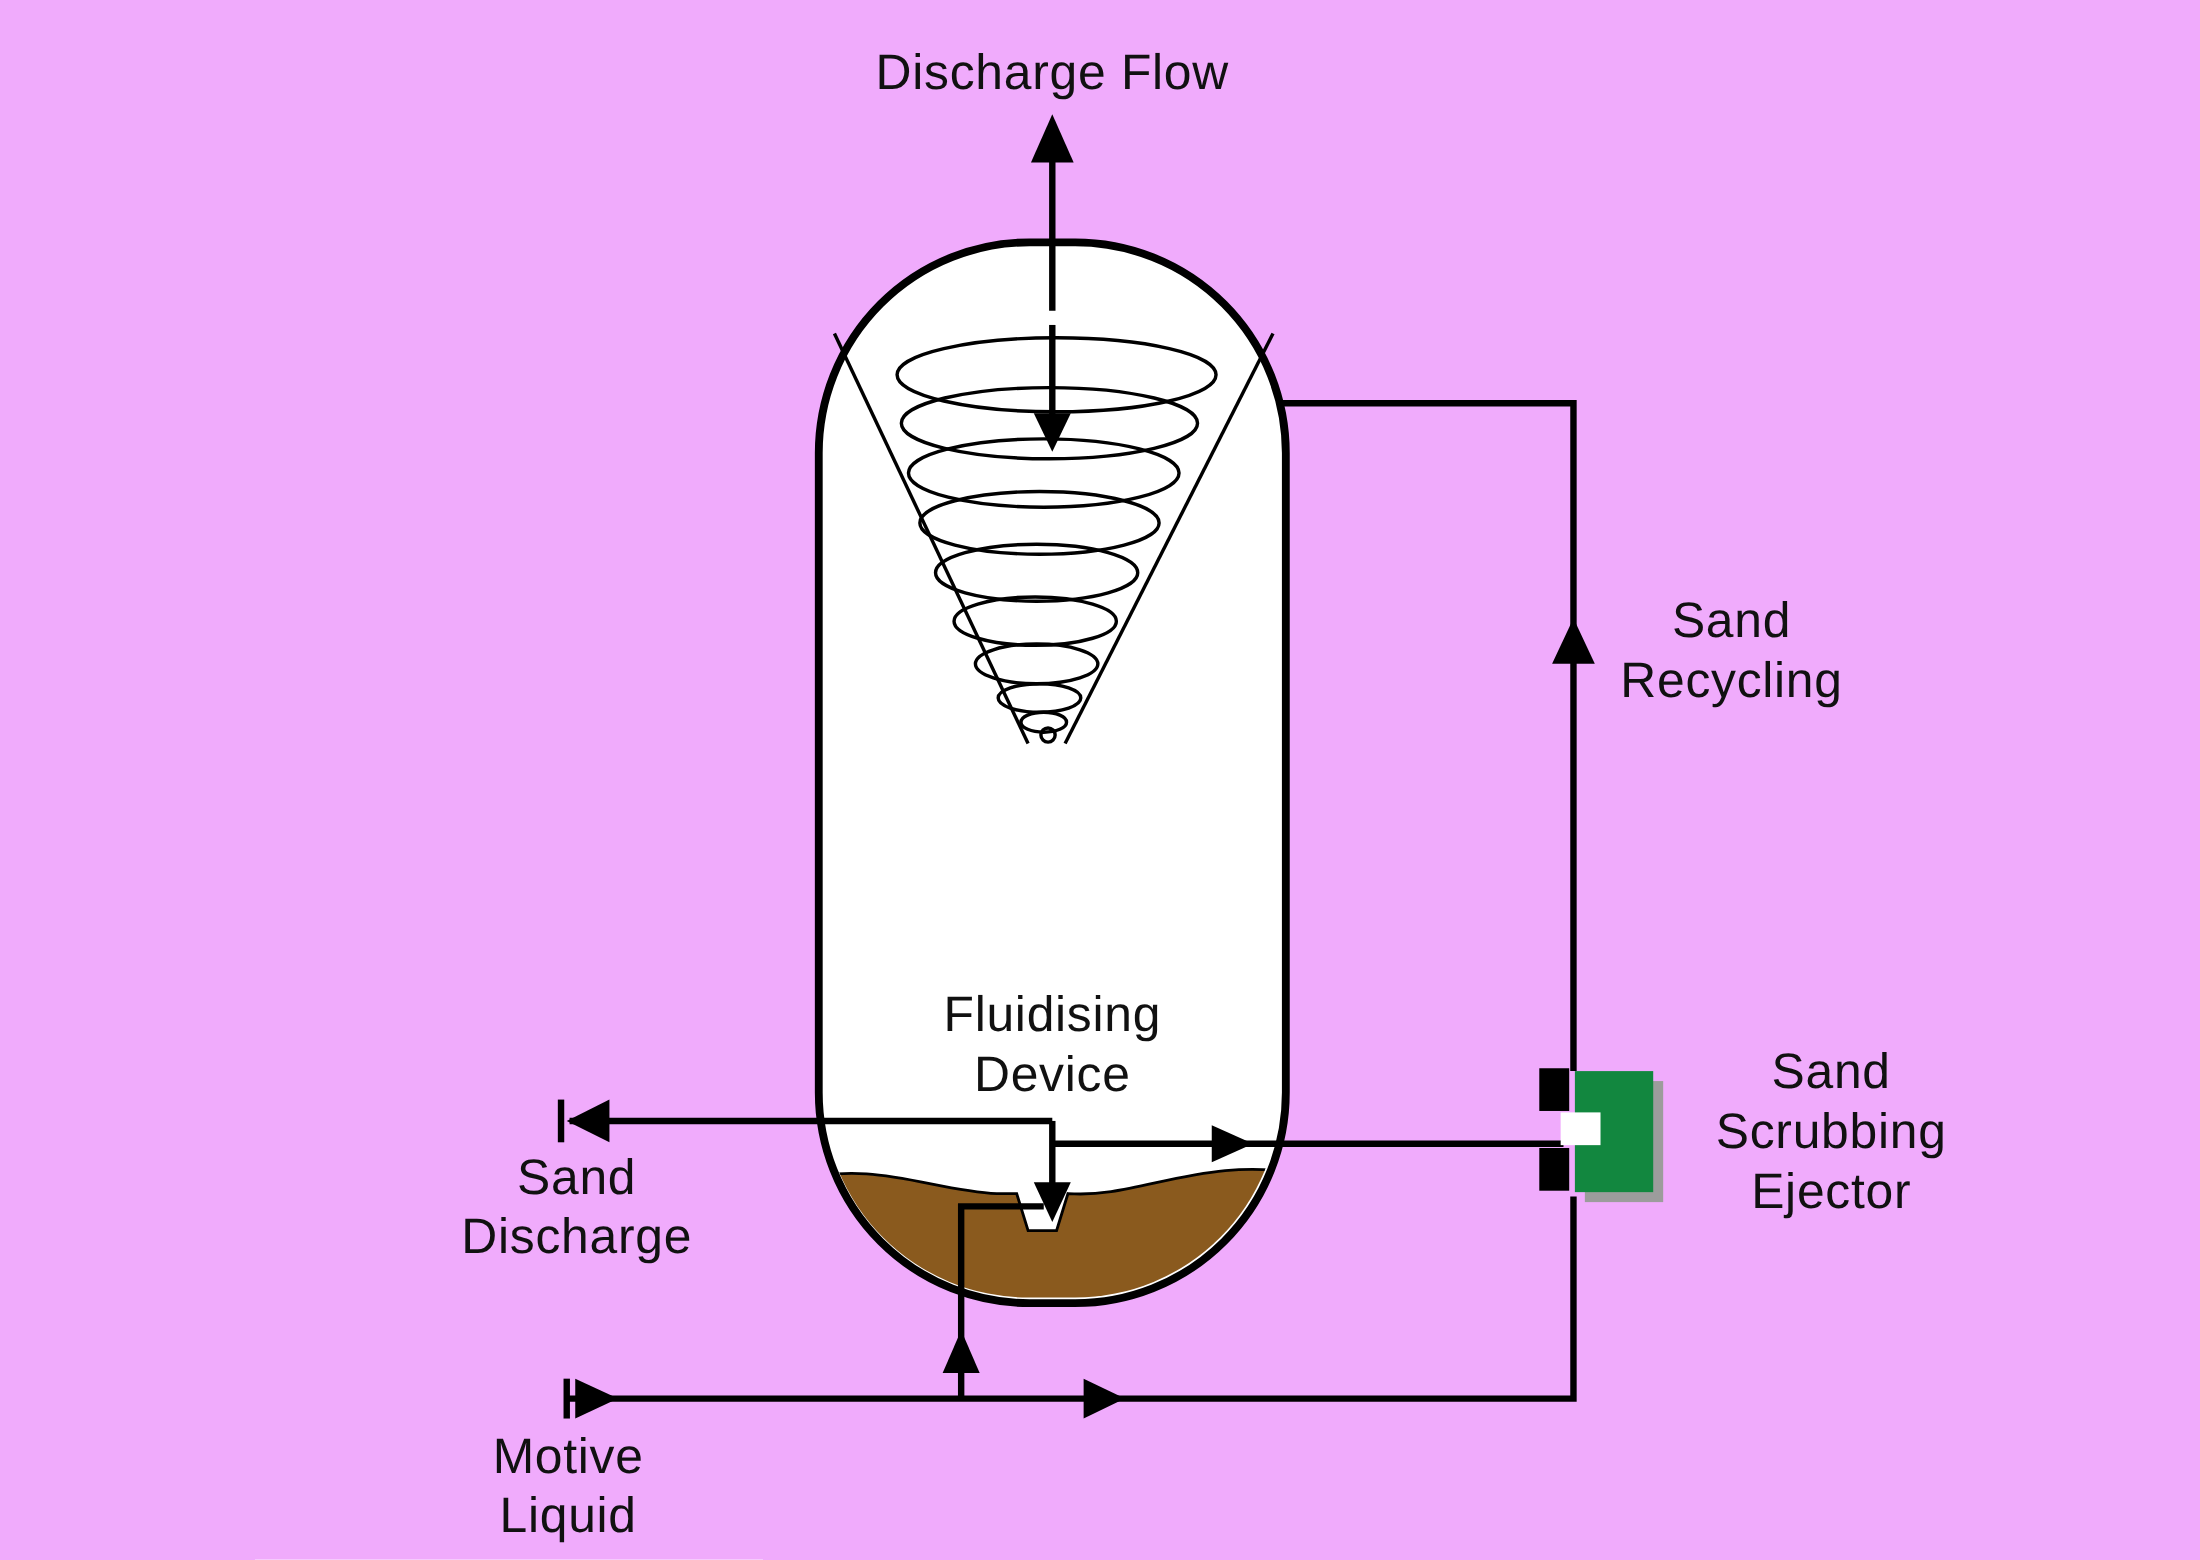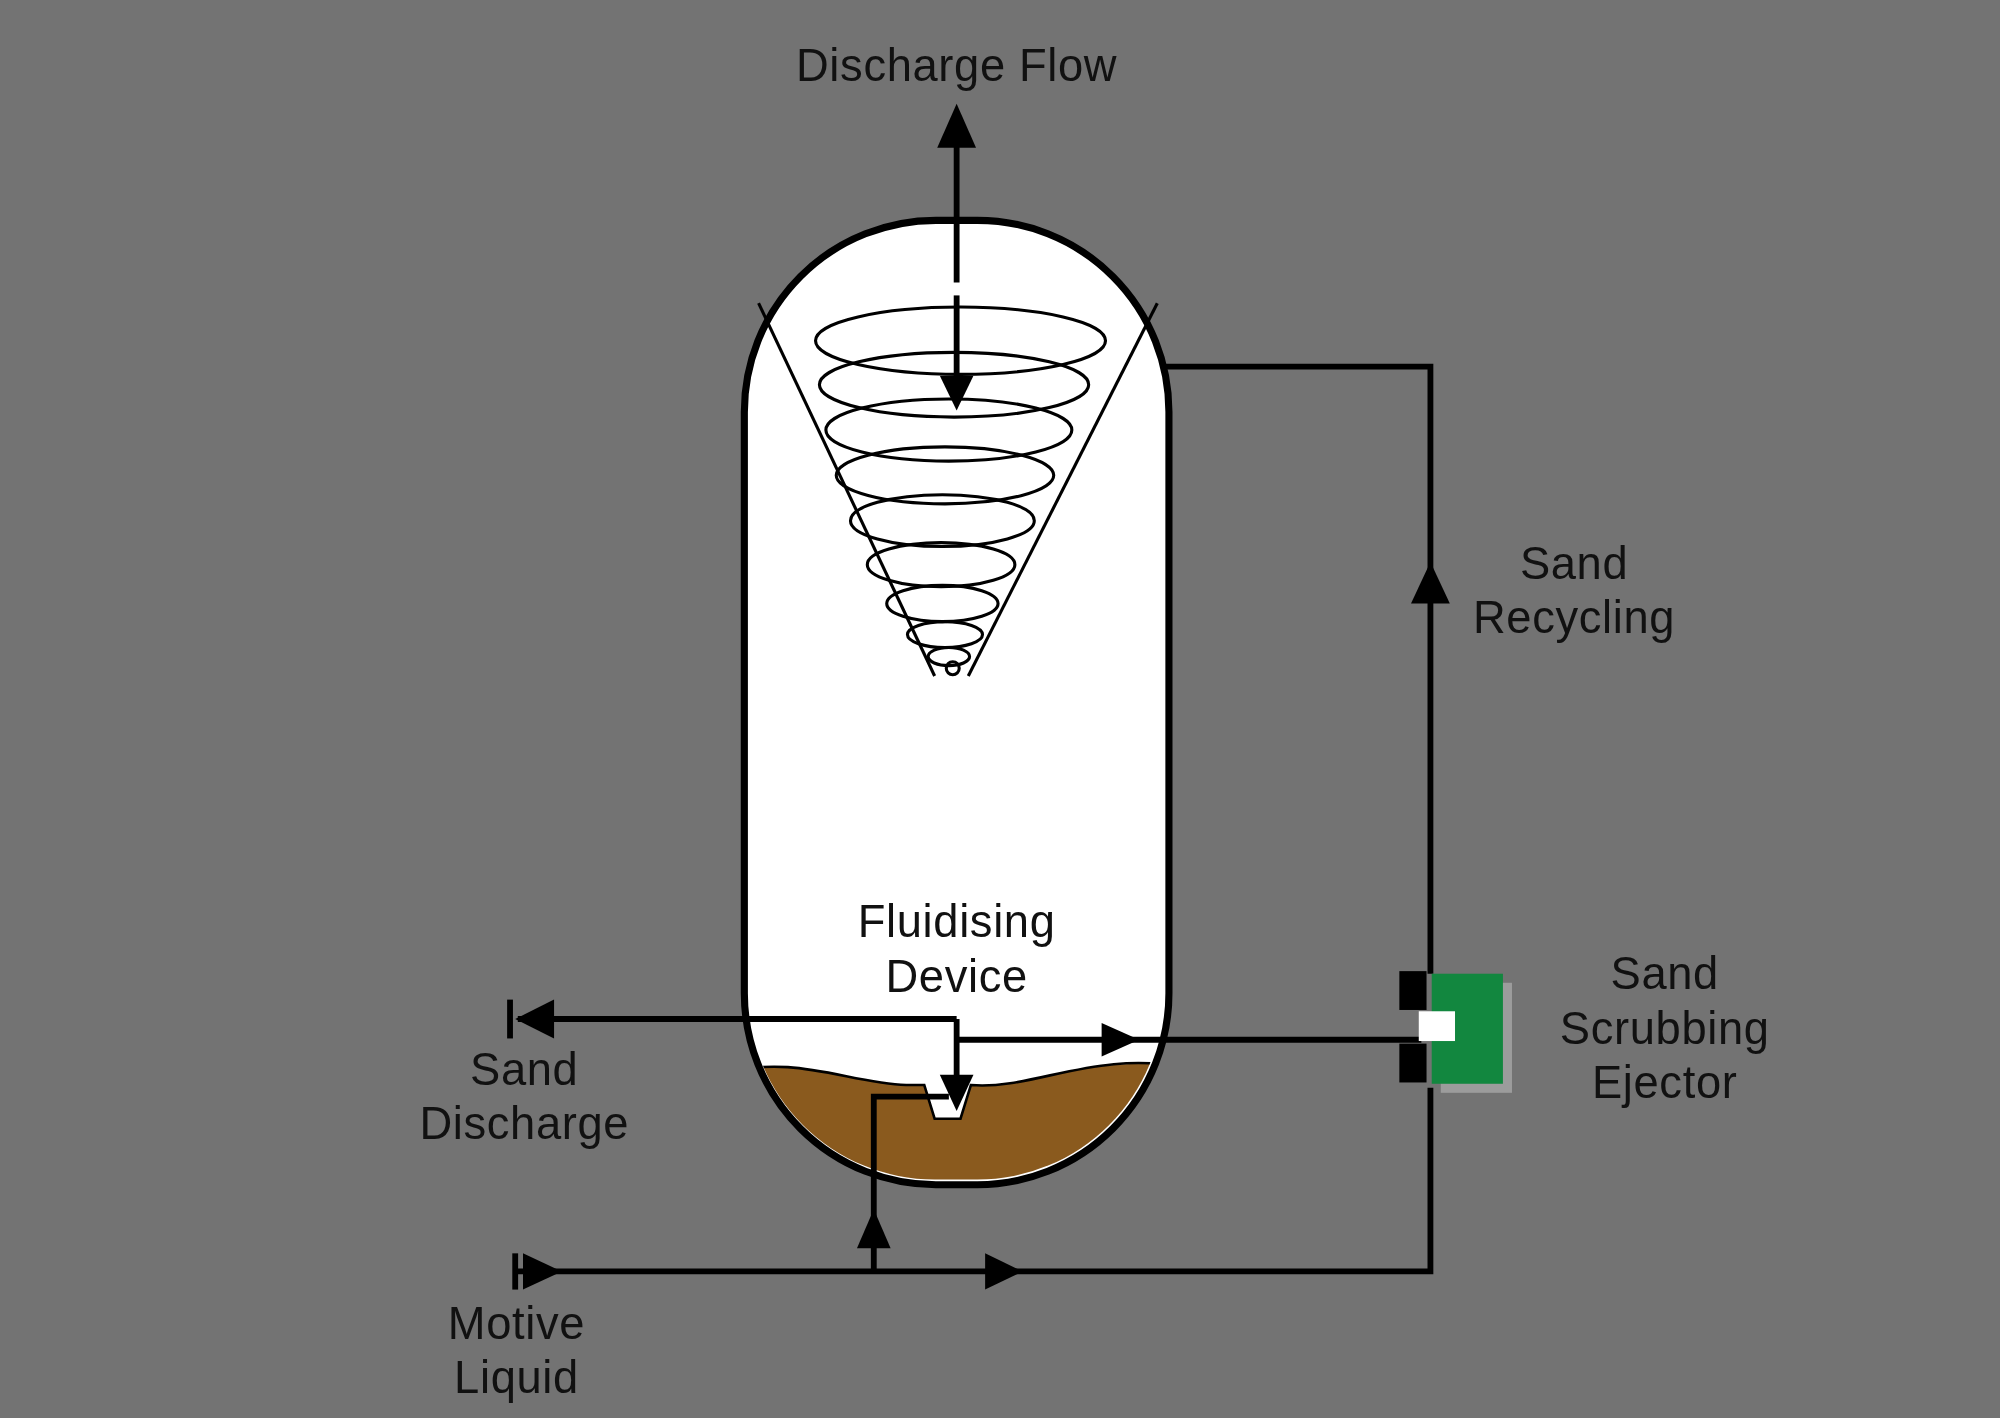--- a/index.html
+++ b/index.html
@@ -1,17 +1,17 @@
 <!DOCTYPE html>
 <html><head>
 <meta charset="utf-8">
 <style>
   html,body{margin:0;padding:0;background:#ffffff;}
   .canvas{
-    width:2000px;height:1418px;background:#737373;position:relative;overflow:hidden;
+    width:2000px;height:1418px;background:#f0abfc;position:relative;overflow:hidden;
     font-family:"Liberation Sans",sans-serif;
   }
   svg{display:block;}
   svg text{
     font-family:"Liberation Sans",sans-serif;
     font-size:35px;
     letter-spacing:0.5px;
   }
 </style>
 </head>

